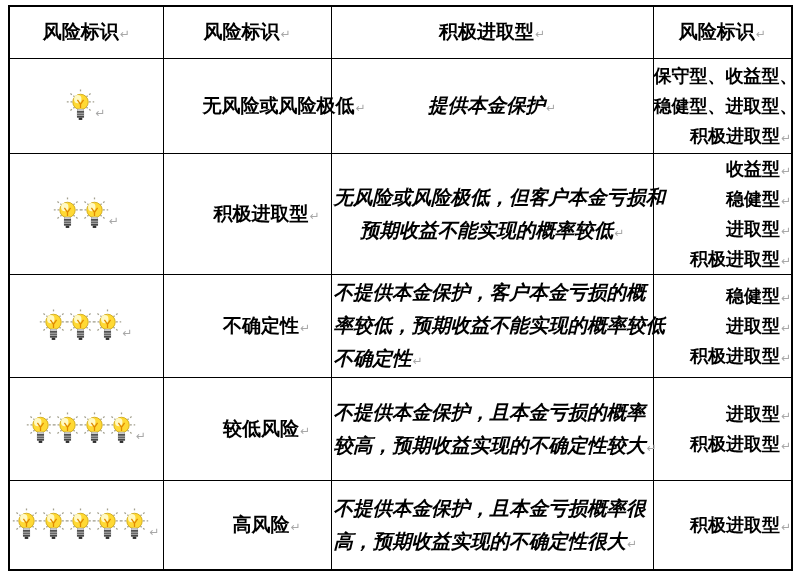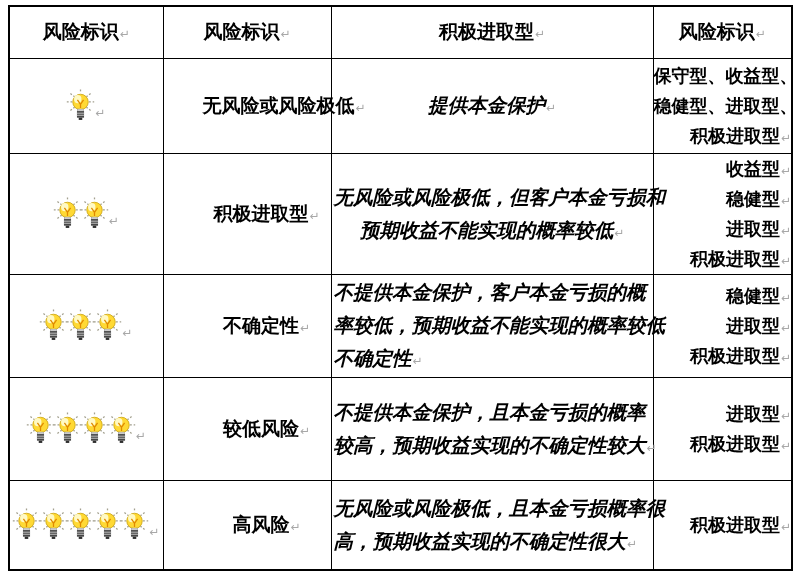--- a/index.html
+++ b/index.html
@@ -459,21 +459,21 @@
   <rect x="13.6" y="27.3" width="8.8" height="8.2" fill="#474747"></rect>
   <line x1="13.6" y1="29.9" x2="22.4" y2="29.9" stroke="#C6C6C6" stroke-width="1.2"></line>
   <line x1="13.6" y1="32.5" x2="22.4" y2="32.5" stroke="#C6C6C6" stroke-width="1.2"></line>
   <rect x="15.8" y="35.5" width="4.4" height="2.8" fill="#2F2F2F"></rect>
 </svg>
             <span class="pmark">↵</span>
           </div>
     </td>
     <td class="cell c-level"><span>高风险</span><span class="pmark">↵</span></td>
     <td class="cell c-desc left">
-          <div class="dline">无风险或风险极低，且本金亏损概率很</div>
+          <div class="dline">不提供本金保护，且本金亏损概率很</div>
           <div class="dline">高，预期收益实现的不确定性很大<span class="pmark">↵</span></div>
         </td>
     <td class="cell c-group">
           <div class="gline">积极进取型<span class="pmark">↵</span></div>
         </td>
       </tr>
     </tbody>
 </table>
 
 </body></html>

